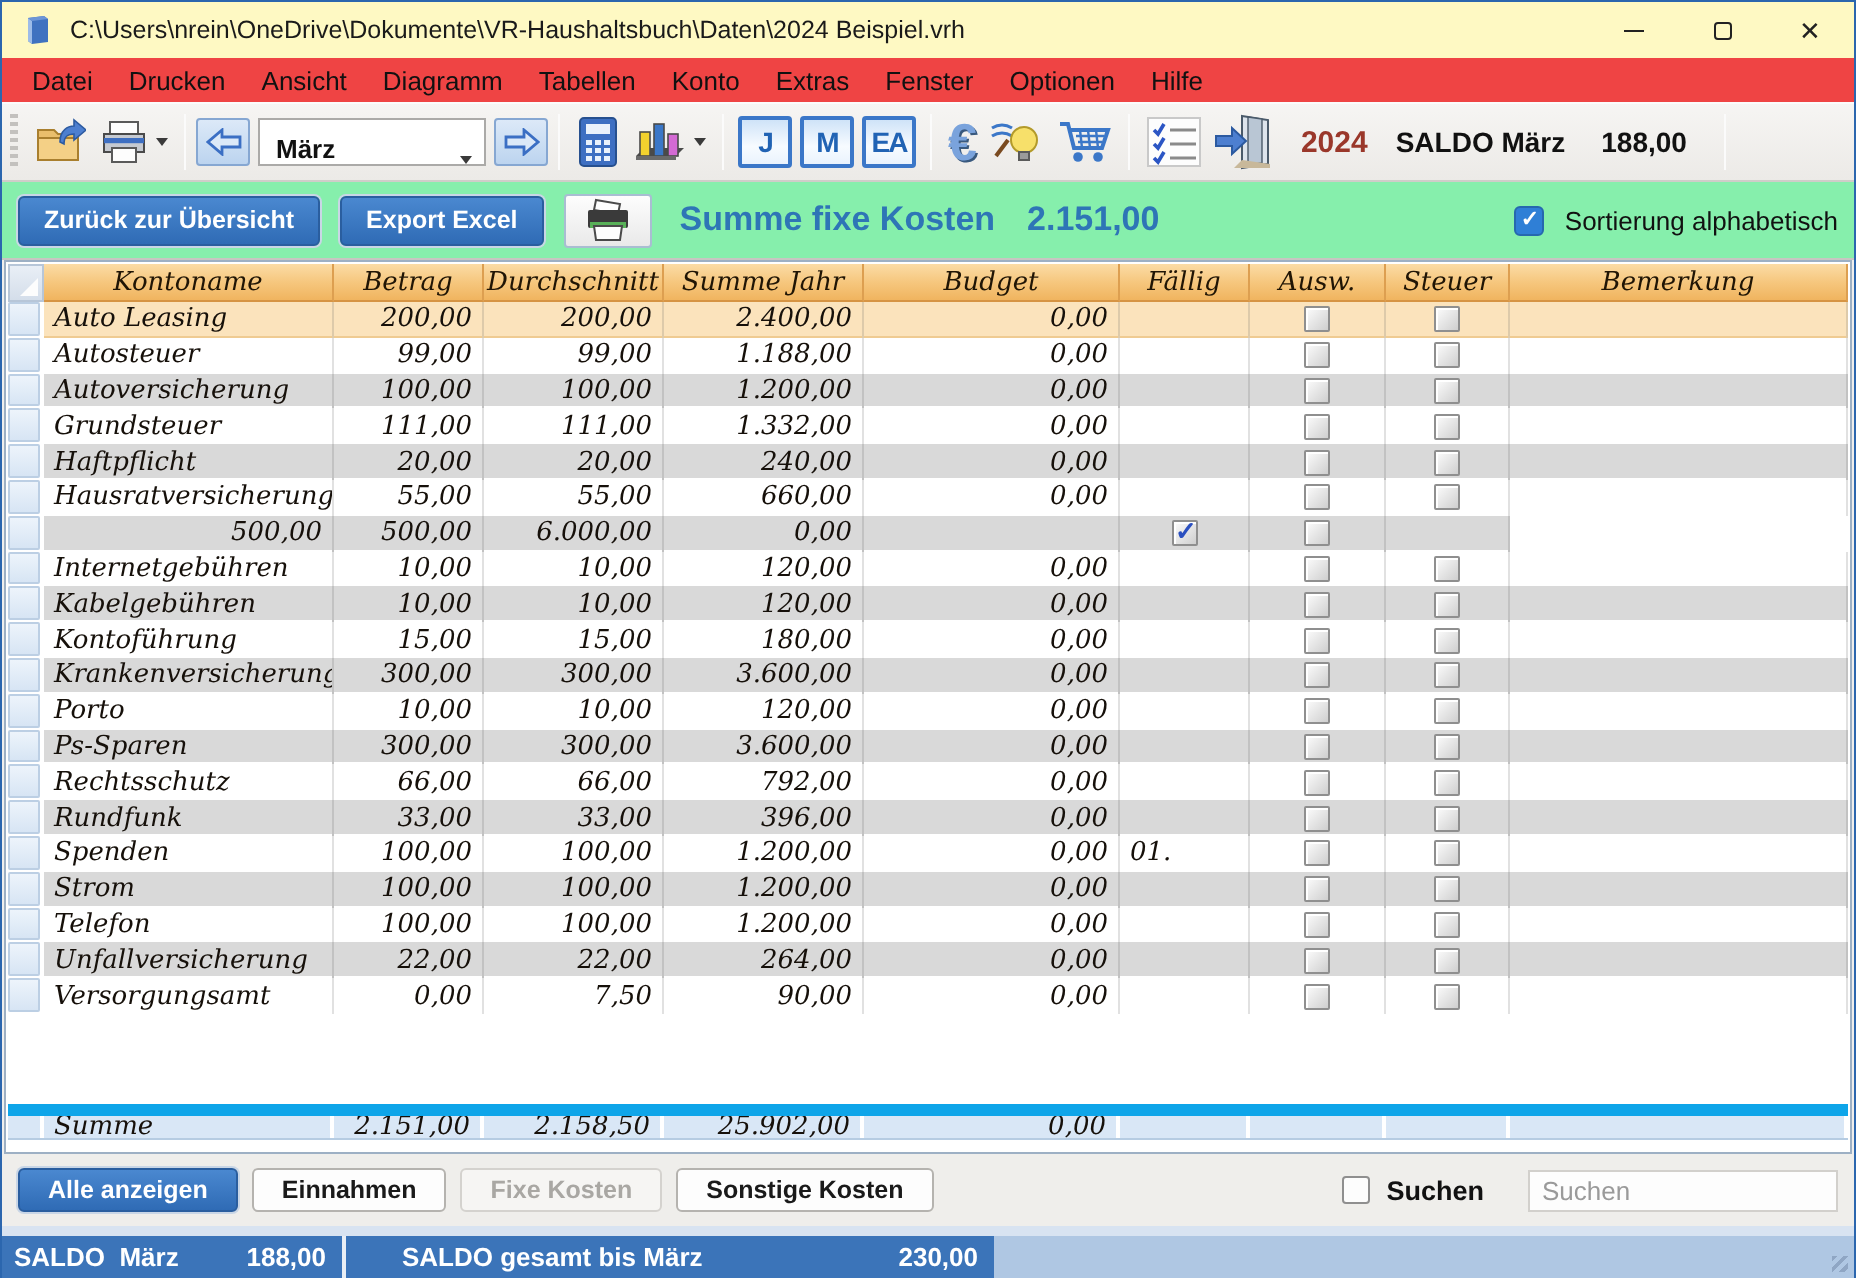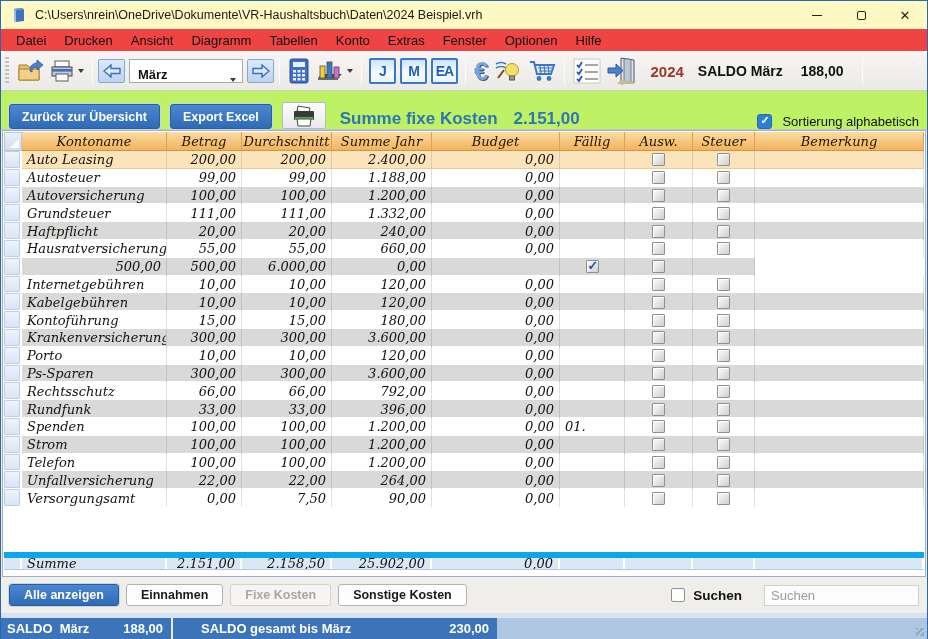--- a/index.html
+++ b/index.html
@@ -31,21 +31,21 @@
   .combo-text { font-size: 13px; font-weight: bold; color: #111; padding-left: 8px; flex: 1; }
   .combo .caret { margin-right: 6px; }
   .lettertile { position: relative; width: 27px; height: 26px; border: 2px solid #3B77C8; border-radius: 2px; background: linear-gradient(180deg,#CFE3F8 0%,#F7FBFF 60%,#EAF3FD 100%); display: flex; align-items: center; justify-content: center; margin: 0 2px; }
   .lettertile .lt { font-size: 14px; font-weight: bold; color: #2163B4; letter-spacing: -1px; }
   .euro-glyph { font-size: 26px; font-weight: bold; color: #7AA3DC; text-shadow: 1px 1px 0 #39597E; line-height: 1; }
   .saldo-year { font-size: 15px; font-weight: bold; color: #9A372A; margin: 0 6px 0 10px; }
   .saldo-label { font-size: 14px; font-weight: bold; color: #111; margin: 0 8px; white-space: pre; }
   .saldo-value { font-size: 14px; font-weight: bold; color: #111; margin: 0 14px 0 10px; }
 
   
-  .subbar { position: absolute; top: 90px; left: 0; right: 0; height: 39px; background: #bef264; border-bottom: 1px solid #C8C6C2; display: flex; align-items: flex-end; padding: 0 8px; }
+  .subbar { position: absolute; top: 90px; left: 0; right: 0; height: 39px; background: #86efac; border-bottom: 1px solid #C8C6C2; display: flex; align-items: center; padding: 0 8px; }
   .bluebtn { height: 25px; border-radius: 3px; background: linear-gradient(180deg,#4A88D0,#2F6BB5); border: 1px solid #2A5E9F; box-shadow: 0 0 0 1px #C9D6E6; color: #FFF; font-size: 12.5px; font-weight: bold; display: flex; align-items: center; justify-content: center; padding: 0 12px; margin-right: 10px; white-space: nowrap; }
   .printbtn { width: 44px; height: 27px; background: linear-gradient(180deg,#FDFDFD,#E9E9E9); border: 1px solid #A9BDD2; border-radius: 2px; display: flex; align-items: center; justify-content: center; margin-right: 14px; }
   .fixsum-label { font-size: 17px; font-weight: bold; color: #2E75B6; white-space: nowrap; }
   .fixsum-value { font-size: 17px; font-weight: bold; color: #2E75B6; margin-left: 16px; }
   .sortwrap { margin-left: auto; display: flex; align-items: center; }
   .cb-modern { width: 15px; height: 15px; border-radius: 3px; background: #2F7FD6; border: 1px solid #2668AE; position: relative; margin-right: 10px; }
   .cb-modern::after { content: "✓"; position: absolute; left: 2px; top: -1px; color: #FFF; font-size: 11px; font-weight: bold; }
   .sort-label { font-size: 13px; color: #111; white-space: nowrap; }
 
   

